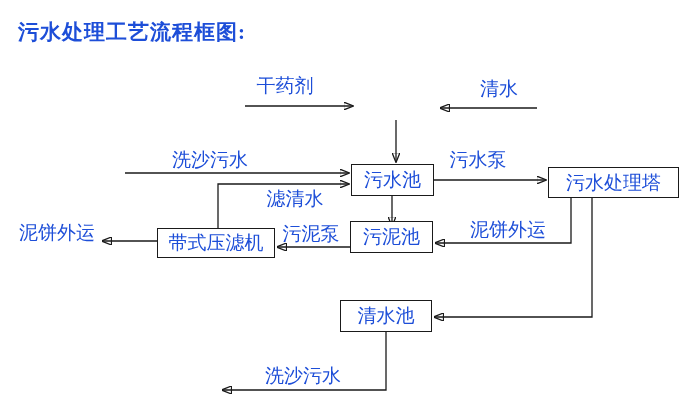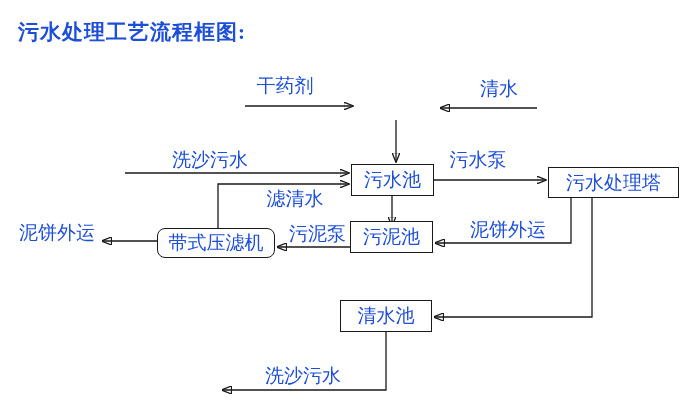--- a/index.html
+++ b/index.html
@@ -33,37 +33,37 @@
     align-items: center;
     justify-content: center;
     font-size: 19px;
     white-space: nowrap;
     box-sizing: border-box;
   }
   .node-dosing       { left: 354px; top:  88px; width:  84px; height: 32px; }
   .node-sewage-pool  { left: 351px; top: 164px; width:  83px; height: 32px; }
   .node-tower        { left: 548px; top: 167px; width: 131px; height: 31px; }
   .node-sludge-pool  { left: 350px; top: 221px; width:  83px; height: 32px; }
-  .node-press        { left: 157px; top: 228px; width: 118px; height: 30px; border-radius: 8px; }
+  .node-press        { left: 157px; top: 228px; width: 118px; height: 30px; }
   .node-clean-pool   { left: 340px; top: 300px; width:  92px; height: 32px; }
 
   .flow-label {
     position: absolute;
     font-size: 19px;
     height: 20px;
     line-height: 20px;
     text-align: center;
     white-space: nowrap;
   }
   .lbl-dry-chemical  { left: 250px; top:  76px; width: 70px; }
   .lbl-clean-water   { left: 474px; top:  79px; width: 50px; }
   .lbl-sand-washing  { left: 165px; top: 150px; width: 90px; }
   .lbl-filtered      { left: 260px; top: 189px; width: 70px; }
   .lbl-sewage-pump   { left: 443px; top: 150px; width: 70px; }
-  .lbl-sludge-pump   { left: 276px; top: 224px; width: 70px; text-align: right; }
+  .lbl-sludge-pump   { left: 276px; top: 224px; width: 70px; }
   .lbl-bottom-sewage { left: 463px; top: 220px; width: 90px; }
   .lbl-mud-cake      { left:  12px; top: 223px; width: 90px; }
   .lbl-recycle       { left: 258px; top: 366px; width: 90px; }
 
   .lines-layer {
     position: absolute;
     left: 0; top: 0;
     width: 700px;
     height: 420px;
     pointer-events: none;

